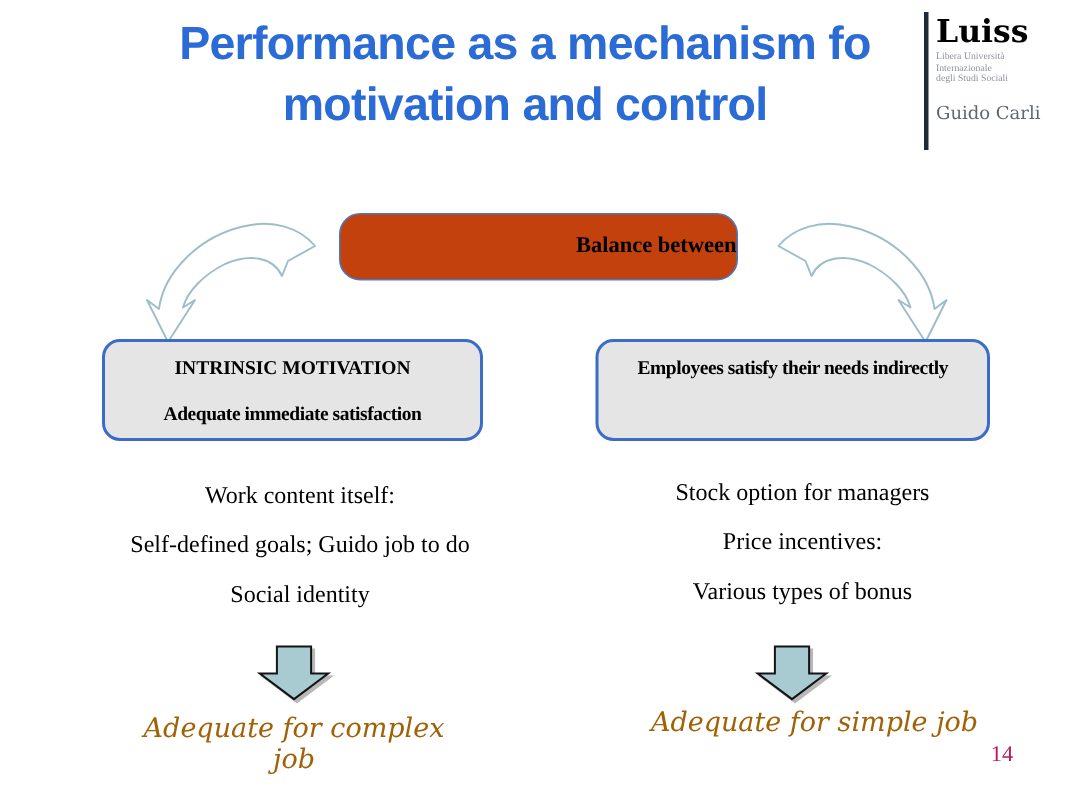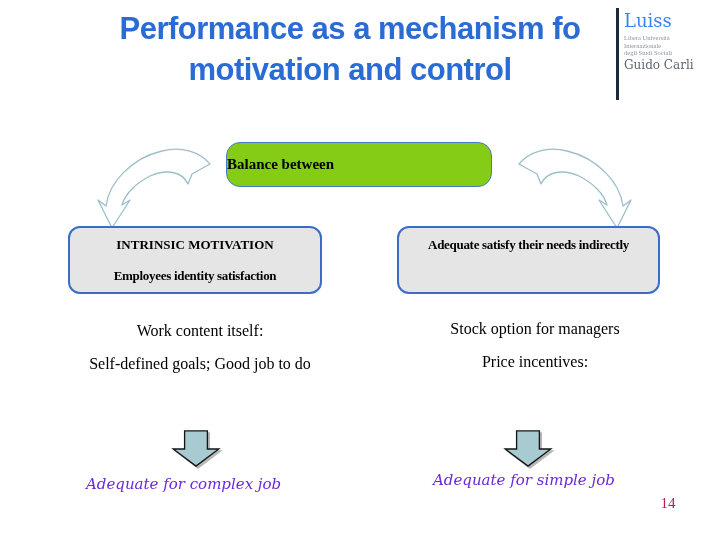--- a/index.html
+++ b/index.html
@@ -13,34 +13,34 @@
     position:absolute;left:30px;top:8px;width:640px;text-align:center;
     font-family:"Liberation Sans", sans-serif;font-weight:bold;
     font-size:31px;line-height:41px;color:#2b6bd5;letter-spacing:-0.5px;
   }
   
   .logo{
     position:absolute;left:616px;top:8px;width:90px;height:92px;background:#ffffff;
     border-left:3px solid #1d2a3a;padding-left:5px;box-sizing:border-box;z-index:5;
   }
   .logo .wordmark{
-    font-family:"DejaVu Serif", serif;font-weight:normal;font-size:18px;line-height:26px;
-    color:#3b82f6;letter-spacing:0px;
+    font-family:"DejaVu Serif", serif;font-weight:bold;font-size:21px;line-height:26px;
+    color:#000000;letter-spacing:0px;
   }
   .logo .sub{
     font-family:"Liberation Serif", serif;font-size:6.5px;line-height:7.5px;color:#8d929c;
   }
   .logo .footer{
-    font-family:"DejaVu Serif", serif;font-size:12px;line-height:14px;color:#5f6670;margin-top:1px;
+    font-family:"DejaVu Serif", serif;font-size:12px;line-height:14px;color:#5f6670;margin-top:11px;
   }
   
   .balance-box{
     position:absolute;left:226px;top:142px;width:264px;height:43px;
-    border:1.5px solid #4a78c8;border-radius:14px;background:#84cc16;
-    display:flex;align-items:center;justify-content:flex-start;
+    border:1.5px solid #4a78c8;border-radius:14px;background:#c2410c;
+    display:flex;align-items:center;justify-content:flex-end;
     font-weight:bold;font-size:15px;color:#000000;
   }
   
   .curve-arrow{position:absolute;width:125px;height:95px;}
   .curve-arrow.left{left:92px;top:138px;}
   .curve-arrow.right{left:512px;top:138px;transform:scaleX(-1);}
   
   .mot-box{
     position:absolute;top:226px;height:68px;border:2px solid #3a6cc8;border-radius:12px;
     background:#e5e5e5;box-sizing:border-box;display:flex;flex-direction:column;
@@ -58,22 +58,22 @@
   }
   .details.intrinsic{left:40px;top:314px;width:320px;}
   .details.extrinsic{left:385px;top:312px;width:300px;}
   
   .down-arrow{position:absolute;width:50px;height:38px;top:430px;}
   .down-arrow.left{left:171px;}
   .down-arrow.right{left:503px;}
   .down-arrow svg{filter:drop-shadow(2px 2px 0px #b8b8b8);}
   
   .caption{
-    position:absolute;width:220px;text-align:left;font-style:italic;
-    font-size:15px;color:#6d28d9;font-family:"DejaVu Serif", serif;
+    position:absolute;width:220px;text-align:center;font-style:italic;
+    font-size:18px;color:#a16207;font-family:"DejaVu Serif", serif;
   }
   .caption.complex{left:86px;top:475px;}
   .caption.simple{left:433px;top:471px;}
   
   .page-number{position:absolute;left:648px;top:495px;width:40px;text-align:center;
     font-size:15px;color:#be185d;}
 </style>
 </head>
 <body>
 
@@ -103,35 +103,37 @@
       <path d="M 14 68 C 17 44 40 20 70 13 C 90 8 108 14 118 26 L 100 36 L 96 46 C 90 33 74 31 58 38 C 44 45 33 56 30 67 L 38 62 L 20 90 L 6 62 Z" fill="#ffffff" stroke="#9cbeca" stroke-width="1.3" stroke-linejoin="round"></path>
     </svg>
   </div>
 
   <div class="balance-box">
     <span>Balance between</span>
   </div>
 
   <div class="mot-box intrinsic">
     <div class="mot-title">INTRINSIC MOTIVATION</div>
-    <div class="mot-sub">Employees identity satisfaction</div>
+    <div class="mot-sub">Adequate immediate satisfaction</div>
   </div>
 
   <div class="mot-box extrinsic">
-    <div class="mot-sub">Adequate satisfy their needs indirectly</div>
+    <div class="mot-sub">Employees satisfy their needs indirectly</div>
   </div>
 
   <div class="details intrinsic">
     <div>Work content itself:</div>
-    <div>Self-defined goals; Good job to do</div>
+    <div>Self-defined goals; Guido job to do</div>
+    <div>Social identity</div>
   </div>
 
   <div class="details extrinsic">
     <div>Stock option for managers</div>
     <div>Price incentives:</div>
+    <div>Various types of bonus</div>
   </div>
 
   <div class="down-arrow left">
     <svg width="50" height="38" viewBox="0 0 52 40">
       <path d="M 14 1 L 38 1 L 38 20 L 50 20 L 26 38 L 2 20 L 14 20 Z" fill="#a7cbd1" stroke="#141414" stroke-width="1.4" stroke-linejoin="miter"></path>
     </svg>
   </div>
 
   <div class="down-arrow right">
     <svg width="50" height="38" viewBox="0 0 52 40">

